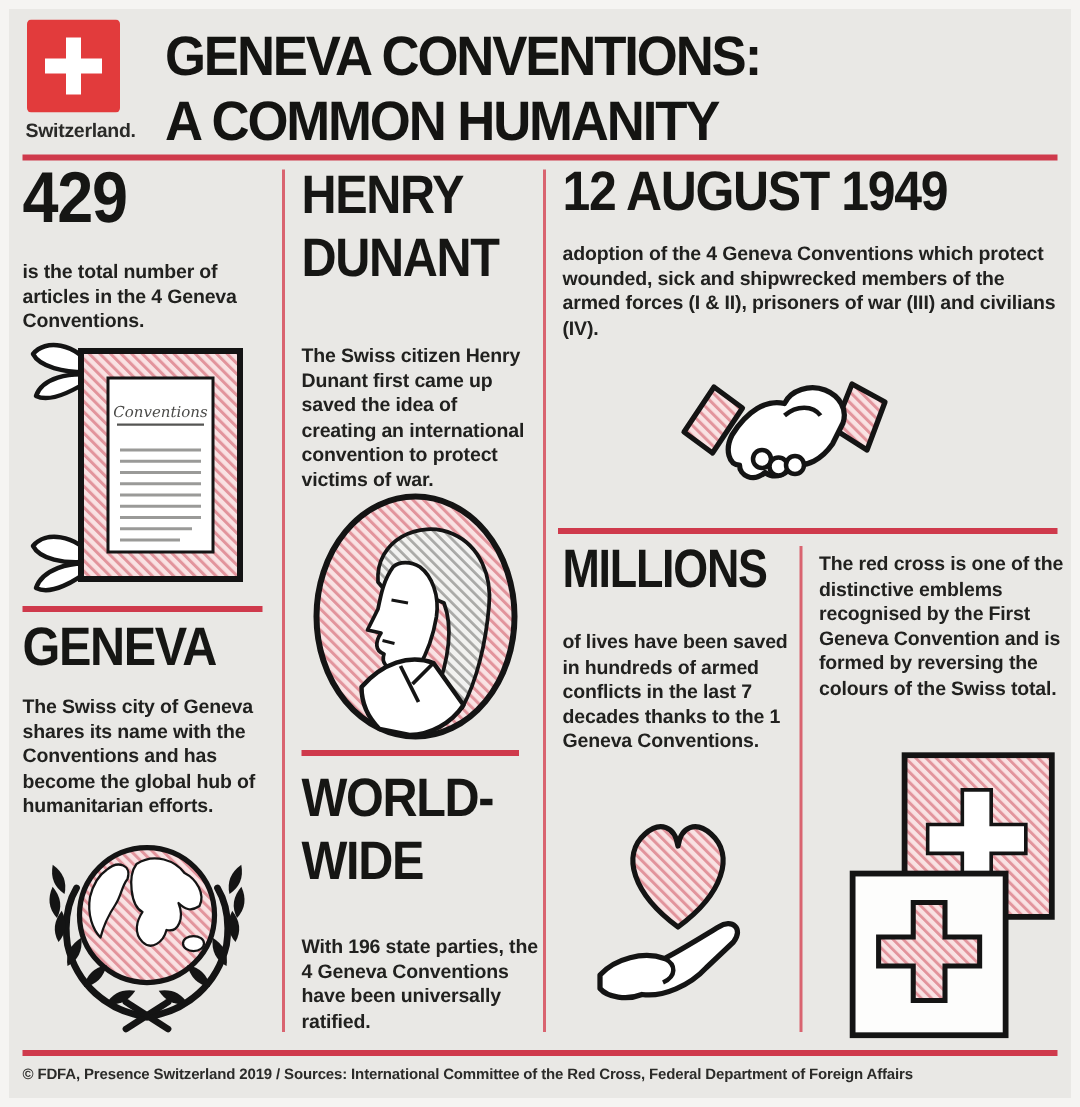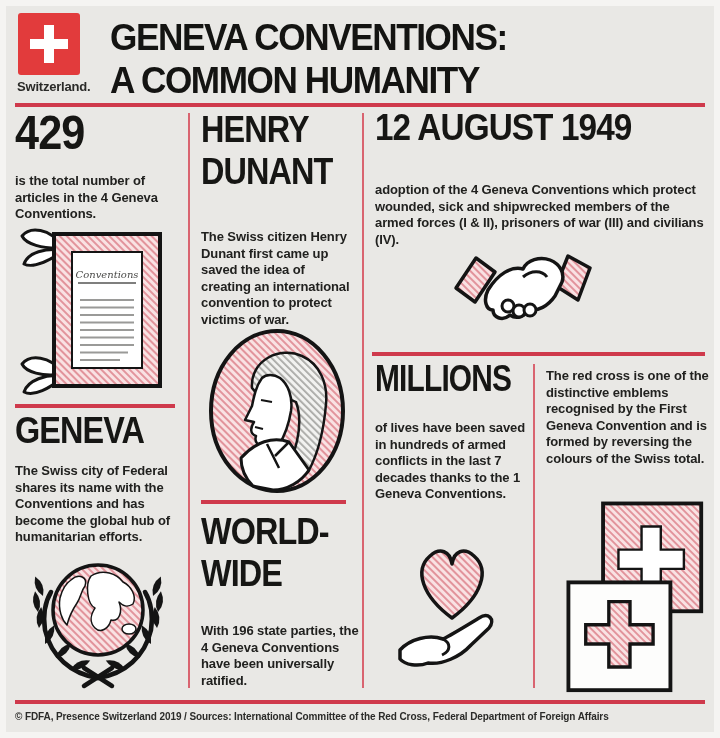--- a/index.html
+++ b/index.html
@@ -79,21 +79,21 @@
           <line x1="64" y1="115.5" x2="118" y2="115.5"></line>
         <line x1="64" y1="123" x2="118" y2="123"></line>
           <line x1="64" y1="130.5" x2="112" y2="130.5"></line>
         <line x1="64" y1="138" x2="104" y2="138"></line>
       </g>
     </svg>
   </div>
 
   <div class="hr" style="left:15px;top:404px;width:160px;"></div>
   <div class="h" style="left:15px;top:413px;font-size:36px;">GENEVA</div>
-  <div class="p" style="left:15px;top:463px;width:166px;">The Swiss city of Federal shares its name with the Conventions and has become the global hub of humanitarian efforts.</div>
+  <div class="p" style="left:15px;top:463px;width:166px;">The Swiss city of Geneva shares its name with the Conventions and has become the global hub of humanitarian efforts.</div>
 
   <div class="abs" style="left:12px;top:550px;">
     <svg width="172" height="146" viewBox="0 0 172 146">
       <defs>
         <pattern id="hg" width="5" height="5" patternUnits="userSpaceOnUse" patternTransform="rotate(-45)">
           <rect width="5" height="5" fill="#f9e2e3"></rect>
             <rect width="2" height="5" fill="#e2949c"></rect>
         </pattern>
         <path id="lf" d="M0,0 Q10,-7 21,0 Q10,7 0,0 Z" fill="#141414"></path>
       </defs>
@@ -152,21 +152,21 @@
       <path d="M38,132 C52,116 70,110 86,116 L106,144 C98,156 84,164 70,164 L50,160 C42,152 38,142 38,132 Z" fill="#ffffff" stroke="#141414" stroke-width="3" stroke-linejoin="round"></path>
       <path d="M64,118 L76,142 M86,116 L72,130" stroke="#141414" stroke-width="2.5" fill="none"></path>
     </svg>
   </div>
 
   <div class="hr" style="left:201px;top:500px;width:145px;"></div>
   <div class="h wrap" style="left:201px;top:511px;width:150px;font-size:36px;">WORLD-WIDE</div>
   <div class="p" style="left:201px;top:623px;width:158px;">With 196 state parties, the 4 Geneva Conventions have been universally ratified.</div>
 
   <div class="h" style="left:375px;top:109px;font-size:37px;">12 AUGUST 1949</div>
-  <div class="p" style="left:375px;top:182px;width:336px;">adoption of the 4 Geneva Conventions which protect wounded, sick and shipwrecked members of the armed forces (I &amp; II), prisoners of war (III) and civilians (IV).</div>
+  <div class="p" style="left:375px;top:161px;width:336px;">adoption of the 4 Geneva Conventions which protect wounded, sick and shipwrecked members of the armed forces (I &amp; II), prisoners of war (III) and civilians (IV).</div>
 
   <div class="abs" style="left:448px;top:236px;">
     <svg width="165" height="108" viewBox="0 0 165 108">
       <defs>
         <pattern id="hs" width="5" height="5" patternUnits="userSpaceOnUse" patternTransform="rotate(-45)">
           <rect width="5" height="5" fill="#f9e2e3"></rect>
             <rect width="2" height="5" fill="#e2949c"></rect>
         </pattern>
       </defs>
       <polygon points="8,52 28,22 47,36 27,66" fill="url(#hs)" stroke="#141414" stroke-width="3.5" stroke-linejoin="round"></polygon>

